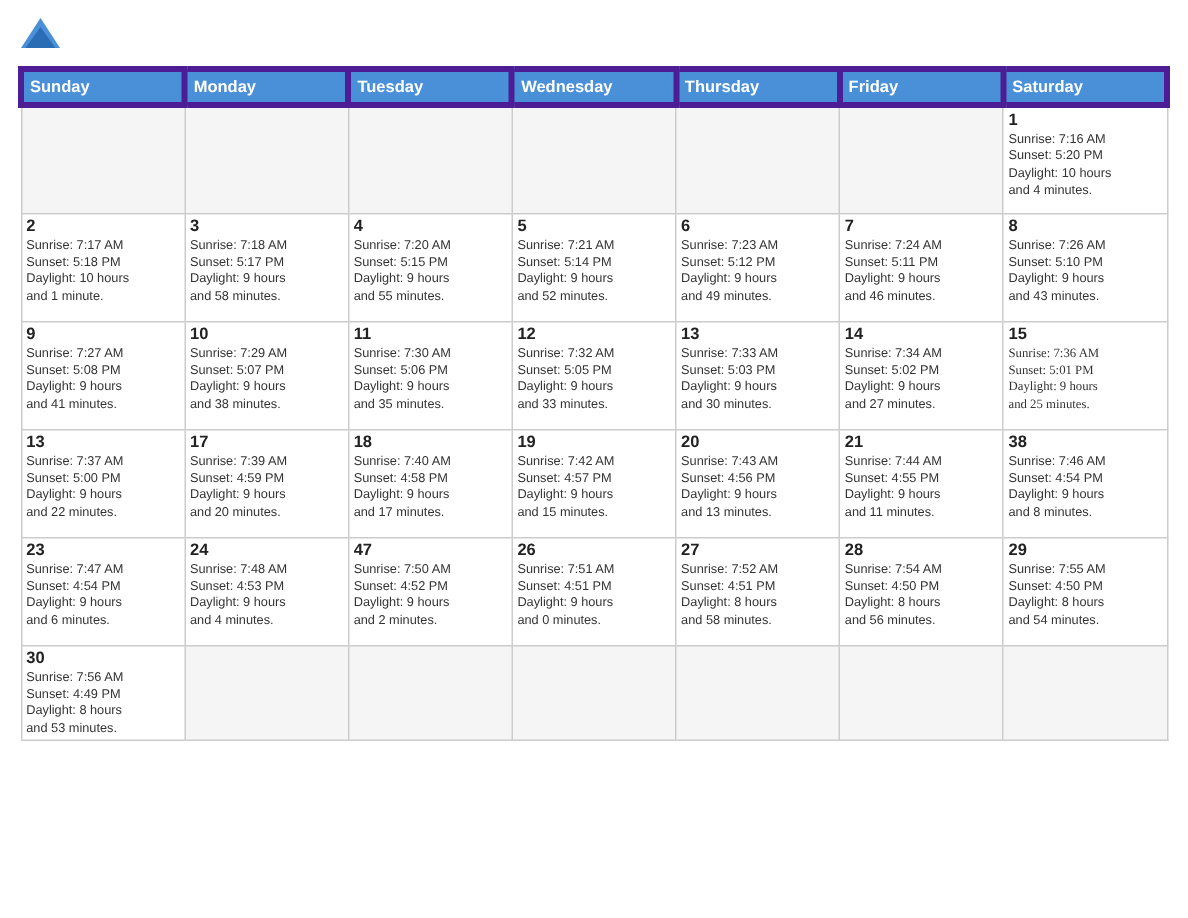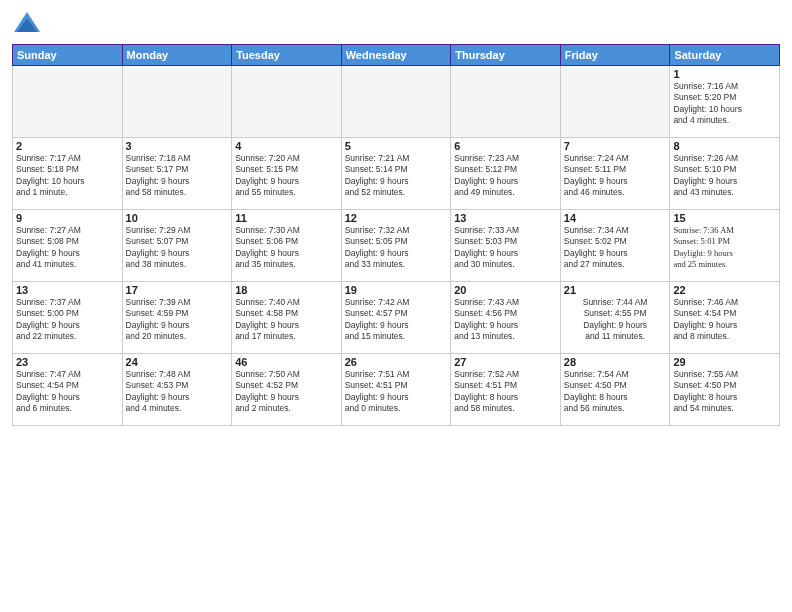--- a/index.html
+++ b/index.html
@@ -58,21 +58,21 @@
       border-collapse: collapse;
       border: 1px solid #ccc;
     }
     .calendar th {
       background: #4a90d9;
       color: #fff;
       font-size: 11px;
       font-weight: bold;
       padding: 4px 4px;
       text-align: left;
-      border: 1px solid #4c1d95;
+      border: 4px solid #4c1d95;
     }
     .calendar td {
       vertical-align: top;
       border: 1px solid #ccc;
       padding: 2px 3px;
       width: calc(100% / 7);
       background: #fff;
       min-height: 70px;
     }
     .calendar td.empty {
@@ -279,27 +279,27 @@
           </td>
           <td>
             <span class="day-num">20</span>
             <div class="day-info" style="white-space: pre-line;">Sunrise: 7:43 AM
 Sunset: 4:56 PM
 Daylight: 9 hours
 and 13 minutes.</div>
           </td>
           <td>
             <span class="day-num">21</span>
-            <div class="day-info" style="white-space: pre-line; text-align: center;">Sunrise: 7:44 AM
+            <div class="day-info" style="white-space: pre-line;">Sunrise: 7:44 AM
 Sunset: 4:55 PM
 Daylight: 9 hours
 and 11 minutes.</div>
           </td>
           <td>
-            <span class="day-num">22</span>
+            <span class="day-num">38</span>
             <div class="day-info" style="white-space: pre-line;">Sunrise: 7:46 AM
 Sunset: 4:54 PM
 Daylight: 9 hours
 and 8 minutes.</div>
           </td>
         </tr>
         <tr class="week-row">
           <td>
             <span class="day-num">23</span>
             <div class="day-info" style="white-space: pre-line;">Sunrise: 7:47 AM
@@ -308,21 +308,21 @@
 and 6 minutes.</div>
           </td>
           <td>
             <span class="day-num">24</span>
             <div class="day-info" style="white-space: pre-line;">Sunrise: 7:48 AM
 Sunset: 4:53 PM
 Daylight: 9 hours
 and 4 minutes.</div>
           </td>
           <td>
-            <span class="day-num">46</span>
+            <span class="day-num">47</span>
             <div class="day-info" style="white-space: pre-line;">Sunrise: 7:50 AM
 Sunset: 4:52 PM
 Daylight: 9 hours
 and 2 minutes.</div>
           </td>
           <td>
             <span class="day-num">26</span>
             <div class="day-info" style="white-space: pre-line;">Sunrise: 7:51 AM
 Sunset: 4:51 PM
 Daylight: 9 hours
@@ -343,15 +343,30 @@
 and 56 minutes.</div>
           </td>
           <td>
             <span class="day-num">29</span>
             <div class="day-info" style="white-space: pre-line;">Sunrise: 7:55 AM
 Sunset: 4:50 PM
 Daylight: 8 hours
 and 54 minutes.</div>
           </td>
         </tr>
+        <tr class="last-row">
+          <td>
+            <span class="day-num">30</span>
+            <div class="day-info" style="white-space: pre-line;">Sunrise: 7:56 AM
+Sunset: 4:49 PM
+Daylight: 8 hours
+and 53 minutes.</div>
+          </td>
+          <td class="empty"></td>
+          <td class="empty"></td>
+          <td class="empty"></td>
+          <td class="empty"></td>
+          <td class="empty"></td>
+          <td class="empty"></td>
+        </tr>
       </tbody>
   </table>
 </div>
 
 </body></html>

